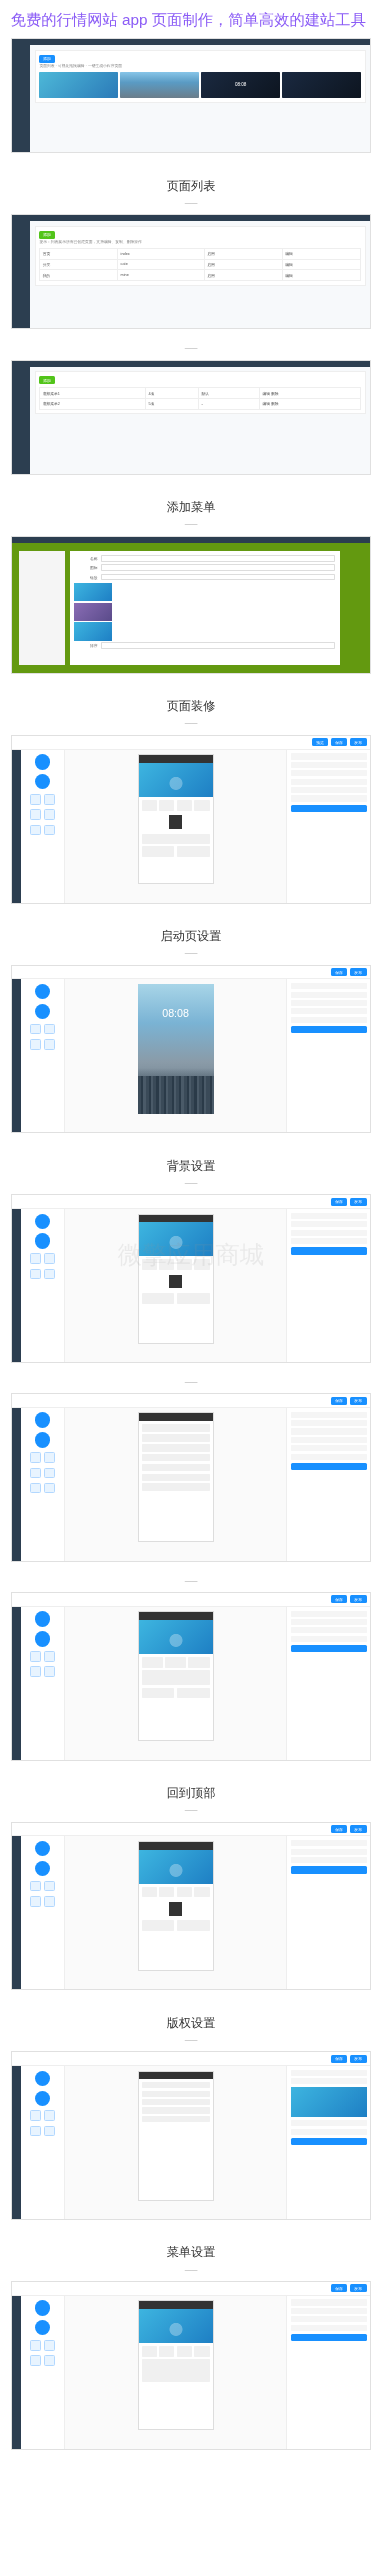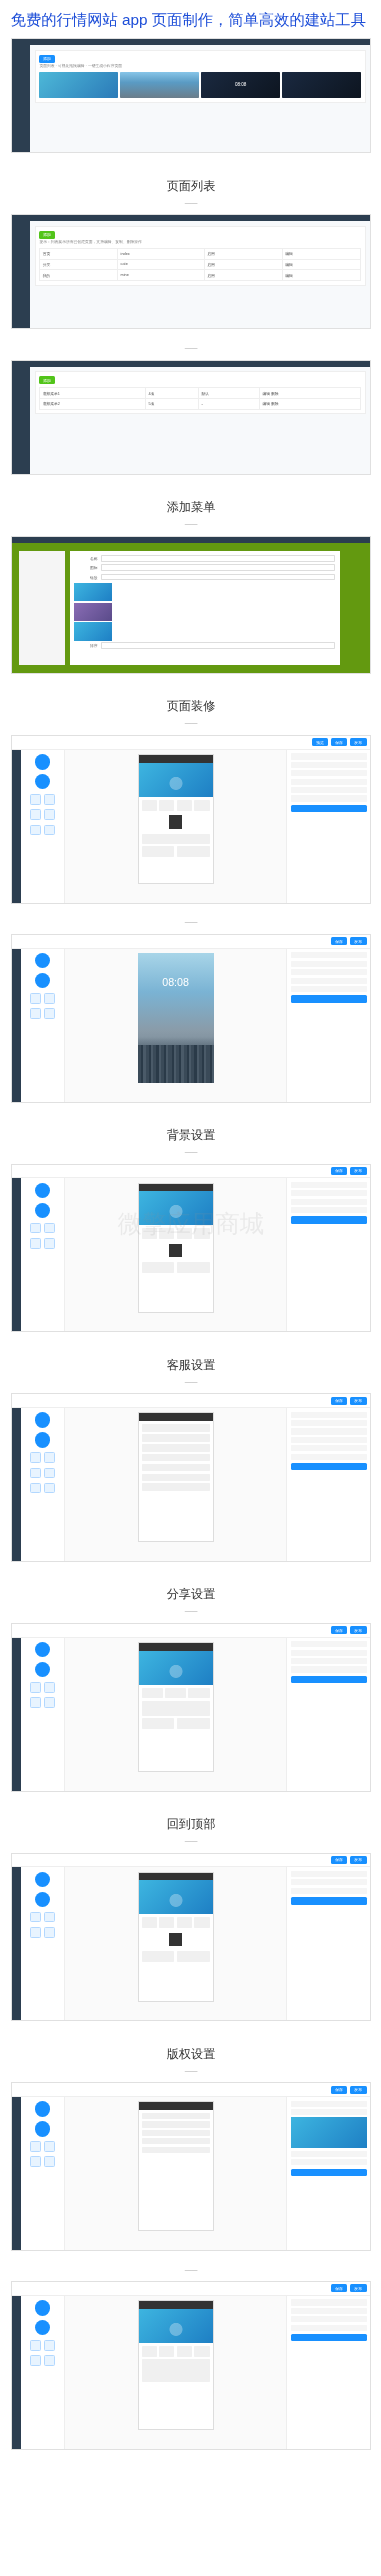--- a/index.html
+++ b/index.html
@@ -1,17 +1,17 @@
 <!DOCTYPE html>
 <html style="font-size:12.2px"><head>
 <meta charset="utf-8">
 <style>
 *{margin:0;padding:0;box-sizing:border-box}
 body{font-family:"Microsoft YaHei","PingFang SC",sans-serif;background:#fff;width:382px}
-.page-title{font-size:15.3px;font-weight:400;color:#1d4ed8;padding:9.2px 10.7px 6.1px;line-height:1.5}
+.page-title{font-size:15.3px;font-weight:400;color:#8b5cf6;padding:9.2px 10.7px 6.1px;line-height:1.5}
 .section{margin-bottom:13.7px}
 .section-title{text-align:center;font-size:12.2px;color:#333;font-weight:500;padding:10.7px 0 3.1px}
 .section-sub{text-align:center;font-size:6.9px;color:#aaa;margin-bottom:7.6px}
 .screenshot{margin:0 10.7px;border:0.8px solid #e0e0e0;background:#84cc16;position:relative;overflow:hidden}
 
 .ss-top{height:6.1px;background:#2c3e50}
 .ss-body{display:flex;min-height:107px}
 .ss-sidebar{width:18.3px;background:#2c3e50;flex-shrink:0}
 .ss-main{flex:1;background:#f7f9fb;padding:4.6px;font-size:4.6px;color:#666}
 .ss-card{background:#fff;border:0.8px solid #eee;padding:3.8px;margin-bottom:3.1px}
@@ -248,20 +248,21 @@
         <div class="prop-line"></div>
           <div class="prop-line"></div>
           <div class="prop-line"></div>
         <div class="prop-btn"></div>
       </div>
     </div>
   </div>
 </div>
 
 <div class="section">
+  <div class="section-title">启动页设置</div>
   <div class="section-sub">⸺</div>
   <div class="screenshot">
     <div class="ed-hdr">
         <div class="b">保存</div>
         <div class="b">发布</div>
       </div>
     <div class="ed">
       <div class="ed-sb"></div>
       <div class="ed-tools">
         <div class="tool-circ"></div>
@@ -343,21 +344,20 @@
           <div class="prop-line"></div>
           <div class="prop-line"></div>
         <div class="prop-line"></div>
           <div class="prop-btn"></div>
       </div>
     </div>
   </div>
 </div>
 
 <div class="section">
-  <div class="section-title">客服设置</div>
   <div class="section-sub">⸺</div>
   <div class="screenshot">
     <div class="ed-hdr">
         <div class="b">保存</div>
         <div class="b">发布</div>
       </div>
     <div class="ed">
       <div class="ed-sb"></div>
       <div class="ed-tools">
         <div class="tool-circ"></div>
@@ -410,21 +410,20 @@
         <div class="prop-line"></div>
           <div class="prop-line"></div>
           <div class="prop-line"></div>
         <div class="prop-btn"></div>
       </div>
     </div>
   </div>
 </div>
 
 <div class="section">
-  <div class="section-title">分享设置</div>
   <div class="section-sub">⸺</div>
   <div class="screenshot">
     <div class="ed-hdr">
         <div class="b">保存</div>
         <div class="b">发布</div>
       </div>
     <div class="ed">
       <div class="ed-sb"></div>
       <div class="ed-tools">
         <div class="tool-circ"></div>
@@ -572,20 +571,21 @@
         <div style="height:30.5px;background:linear-gradient(135deg,#3db5e0,#1e7fc4);margin-bottom:3.1px"></div>
         <div class="prop-line"></div>
           <div class="prop-line"></div>
         <div class="prop-btn"></div>
       </div>
     </div>
   </div>
 </div>
 
 <div class="section">
+  <div class="section-title">菜单设置</div>
   <div class="section-sub">⸺</div>
   <div class="screenshot">
     <div class="ed-hdr">
         <div class="b">保存</div>
         <div class="b">发布</div>
       </div>
     <div class="ed">
       <div class="ed-sb"></div>
       <div class="ed-tools">
         <div class="tool-circ"></div>

